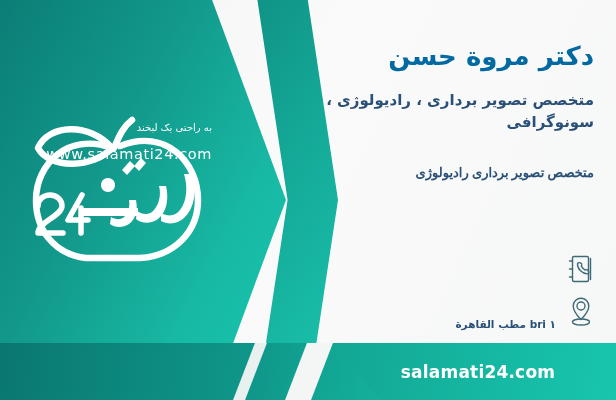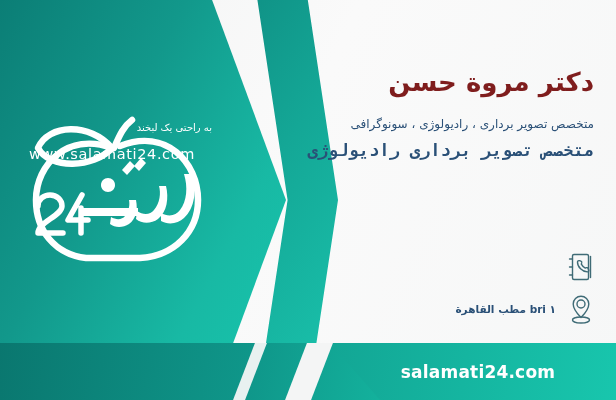--- a/index.html
+++ b/index.html
@@ -113,21 +113,21 @@
     top: 108px;
     width: 212px;
     height: 168px;
   }
   .logo svg { display:block; width:100%; height:100%; }
   .logo-url {
     position: absolute;
     left: 12px;
     top: 146px;
     width: 200px;
-    text-align: center;
+    text-align: right;
     color: #ffffff;
     font-size: 14.5px;
     letter-spacing: .6px;
     font-family: "DejaVu Sans", sans-serif;
   }
   .logo-tagline {
     position: absolute;
     left: 96px;
     top: 122px;
     width: 116px;
@@ -141,55 +141,55 @@
   
   .rt {
     position: absolute;
     right: 22px;
     top: 0;
     width: 360px;
     text-align: right;
     direction: rtl;
   }
   .doc-name {
-    margin-top: 66px;
+    margin-top: 40px;
     font-size: 26px;
     font-weight: bold;
-    color: #7f1d1d;
+    color: #0369a1;
     line-height: 1.25;
     font-family: "DejaVu Sans", sans-serif;
   }
   .spec-line {
     margin-top: 16px;
-    font-size: 12px;
-    font-weight: normal;
+    font-size: 15px;
+    font-weight: bold;
     color: #2a5077;
     line-height: 1.5;
     font-family: "DejaVu Sans", sans-serif;
   }
   .spec-block {
-    margin-top: 4px;
-    font-size: 17px;
+    margin-top: 28px;
+    font-size: 13px;
     font-weight: bold;
     color: #2a5077;
     line-height: 1.75;
-    font-family: Liberation Mono, monospace;
+    font-family: Liberation Serif, serif;
   }
 
   
   .contacts {
     position: absolute;
     right: 18px;
     top: 246px;
     width: 380px;
     direction: rtl;
   }
   .c-row {
     display: flex;
-    align-items: center;
+    align-items: flex-end;
     justify-content: flex-start;
     gap: 8px;
     height: 42px;
   }
   .c-ico {
     width: 34px;
     height: 38px;
     display: flex;
     align-items: center;
     justify-content: center;

